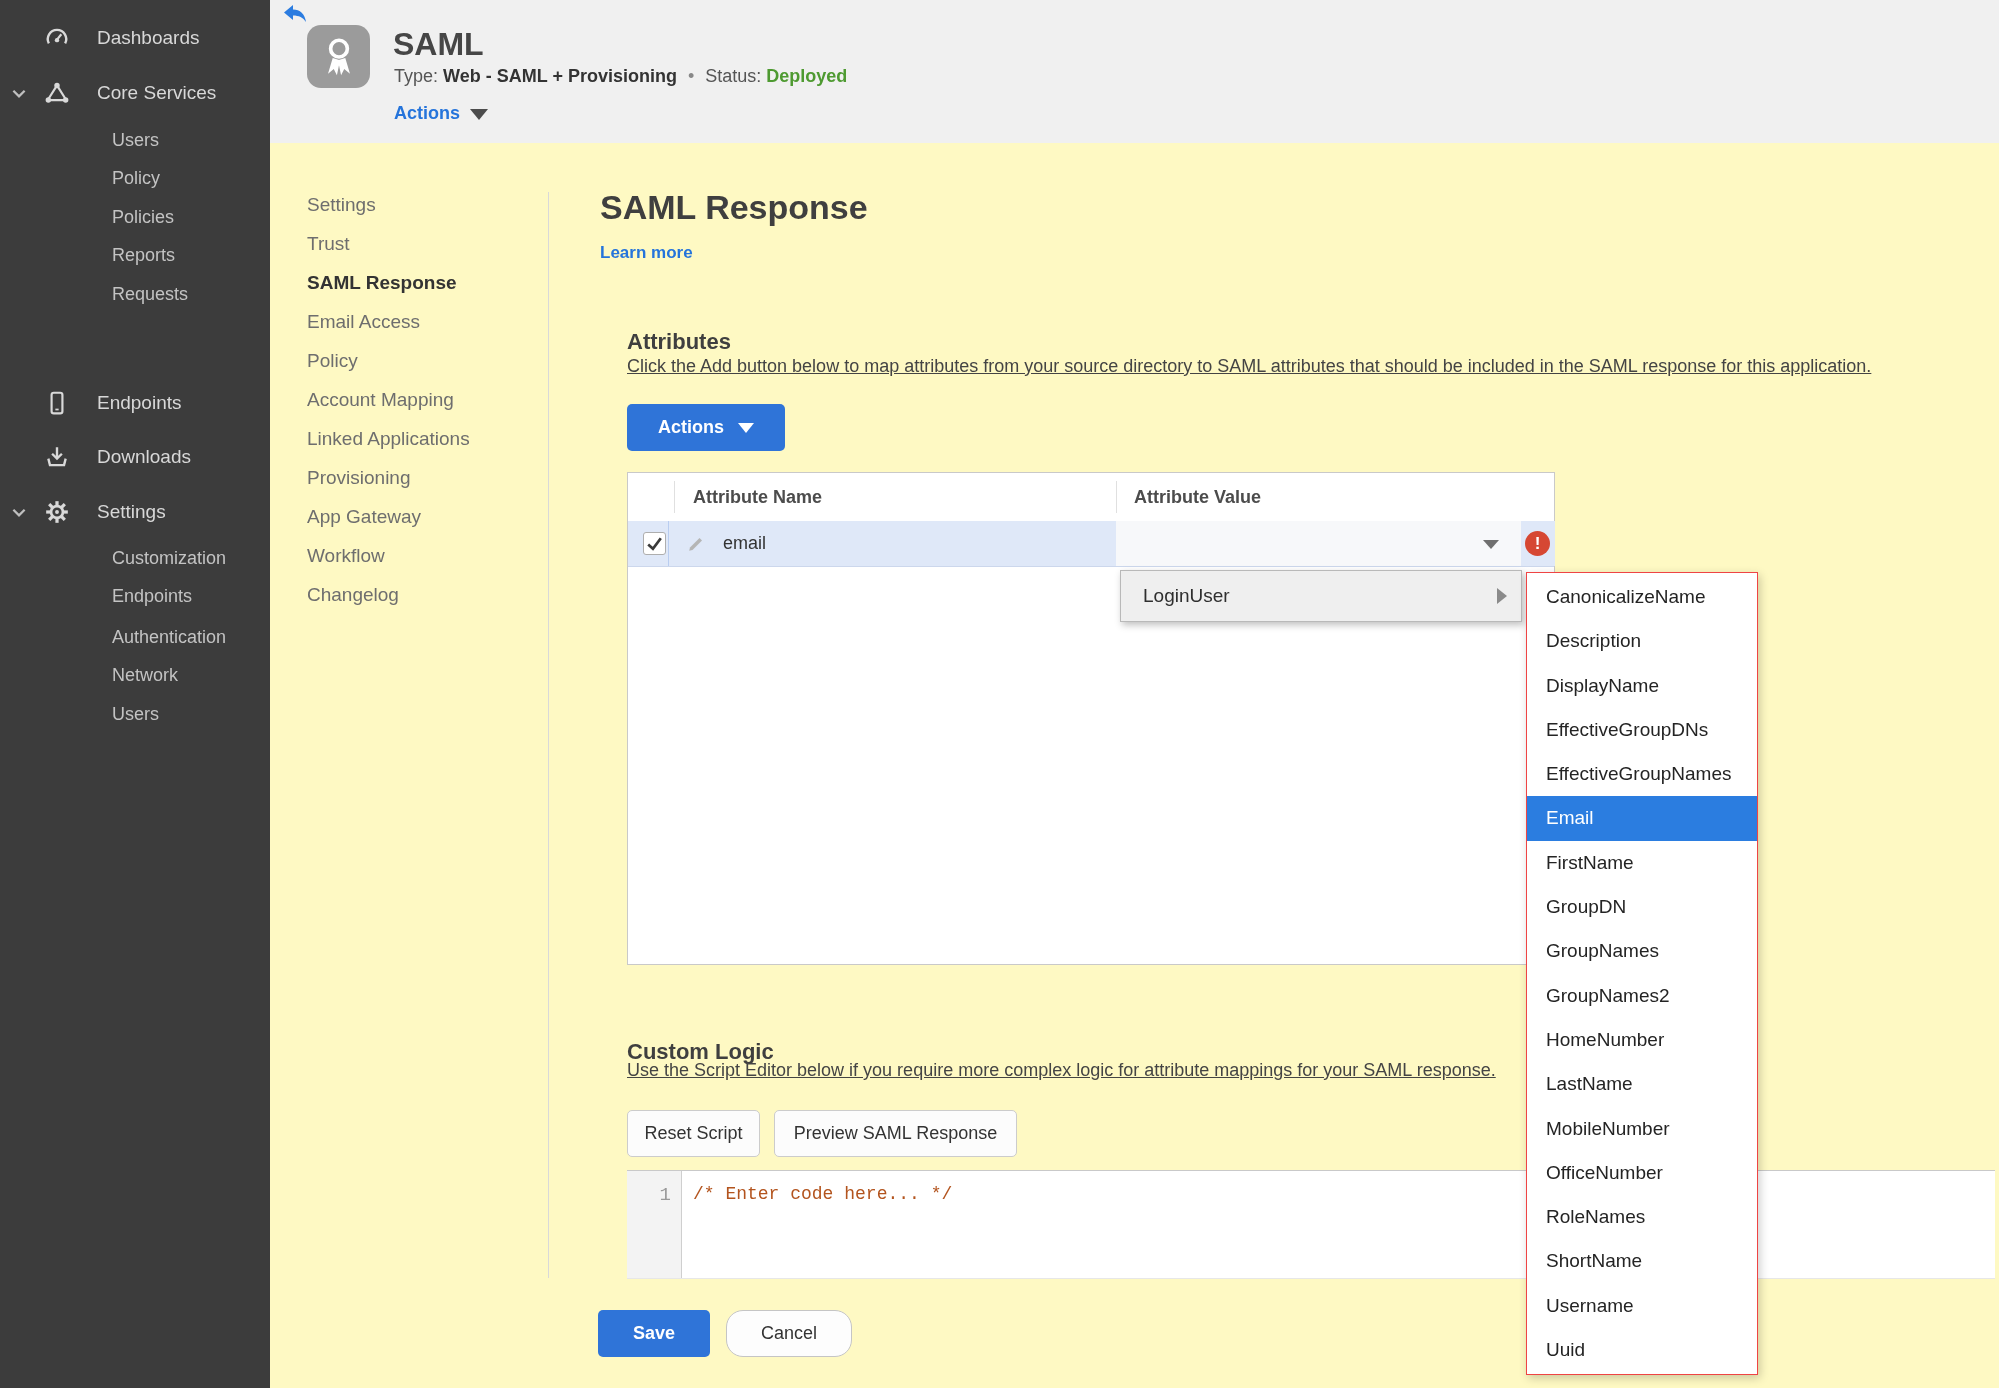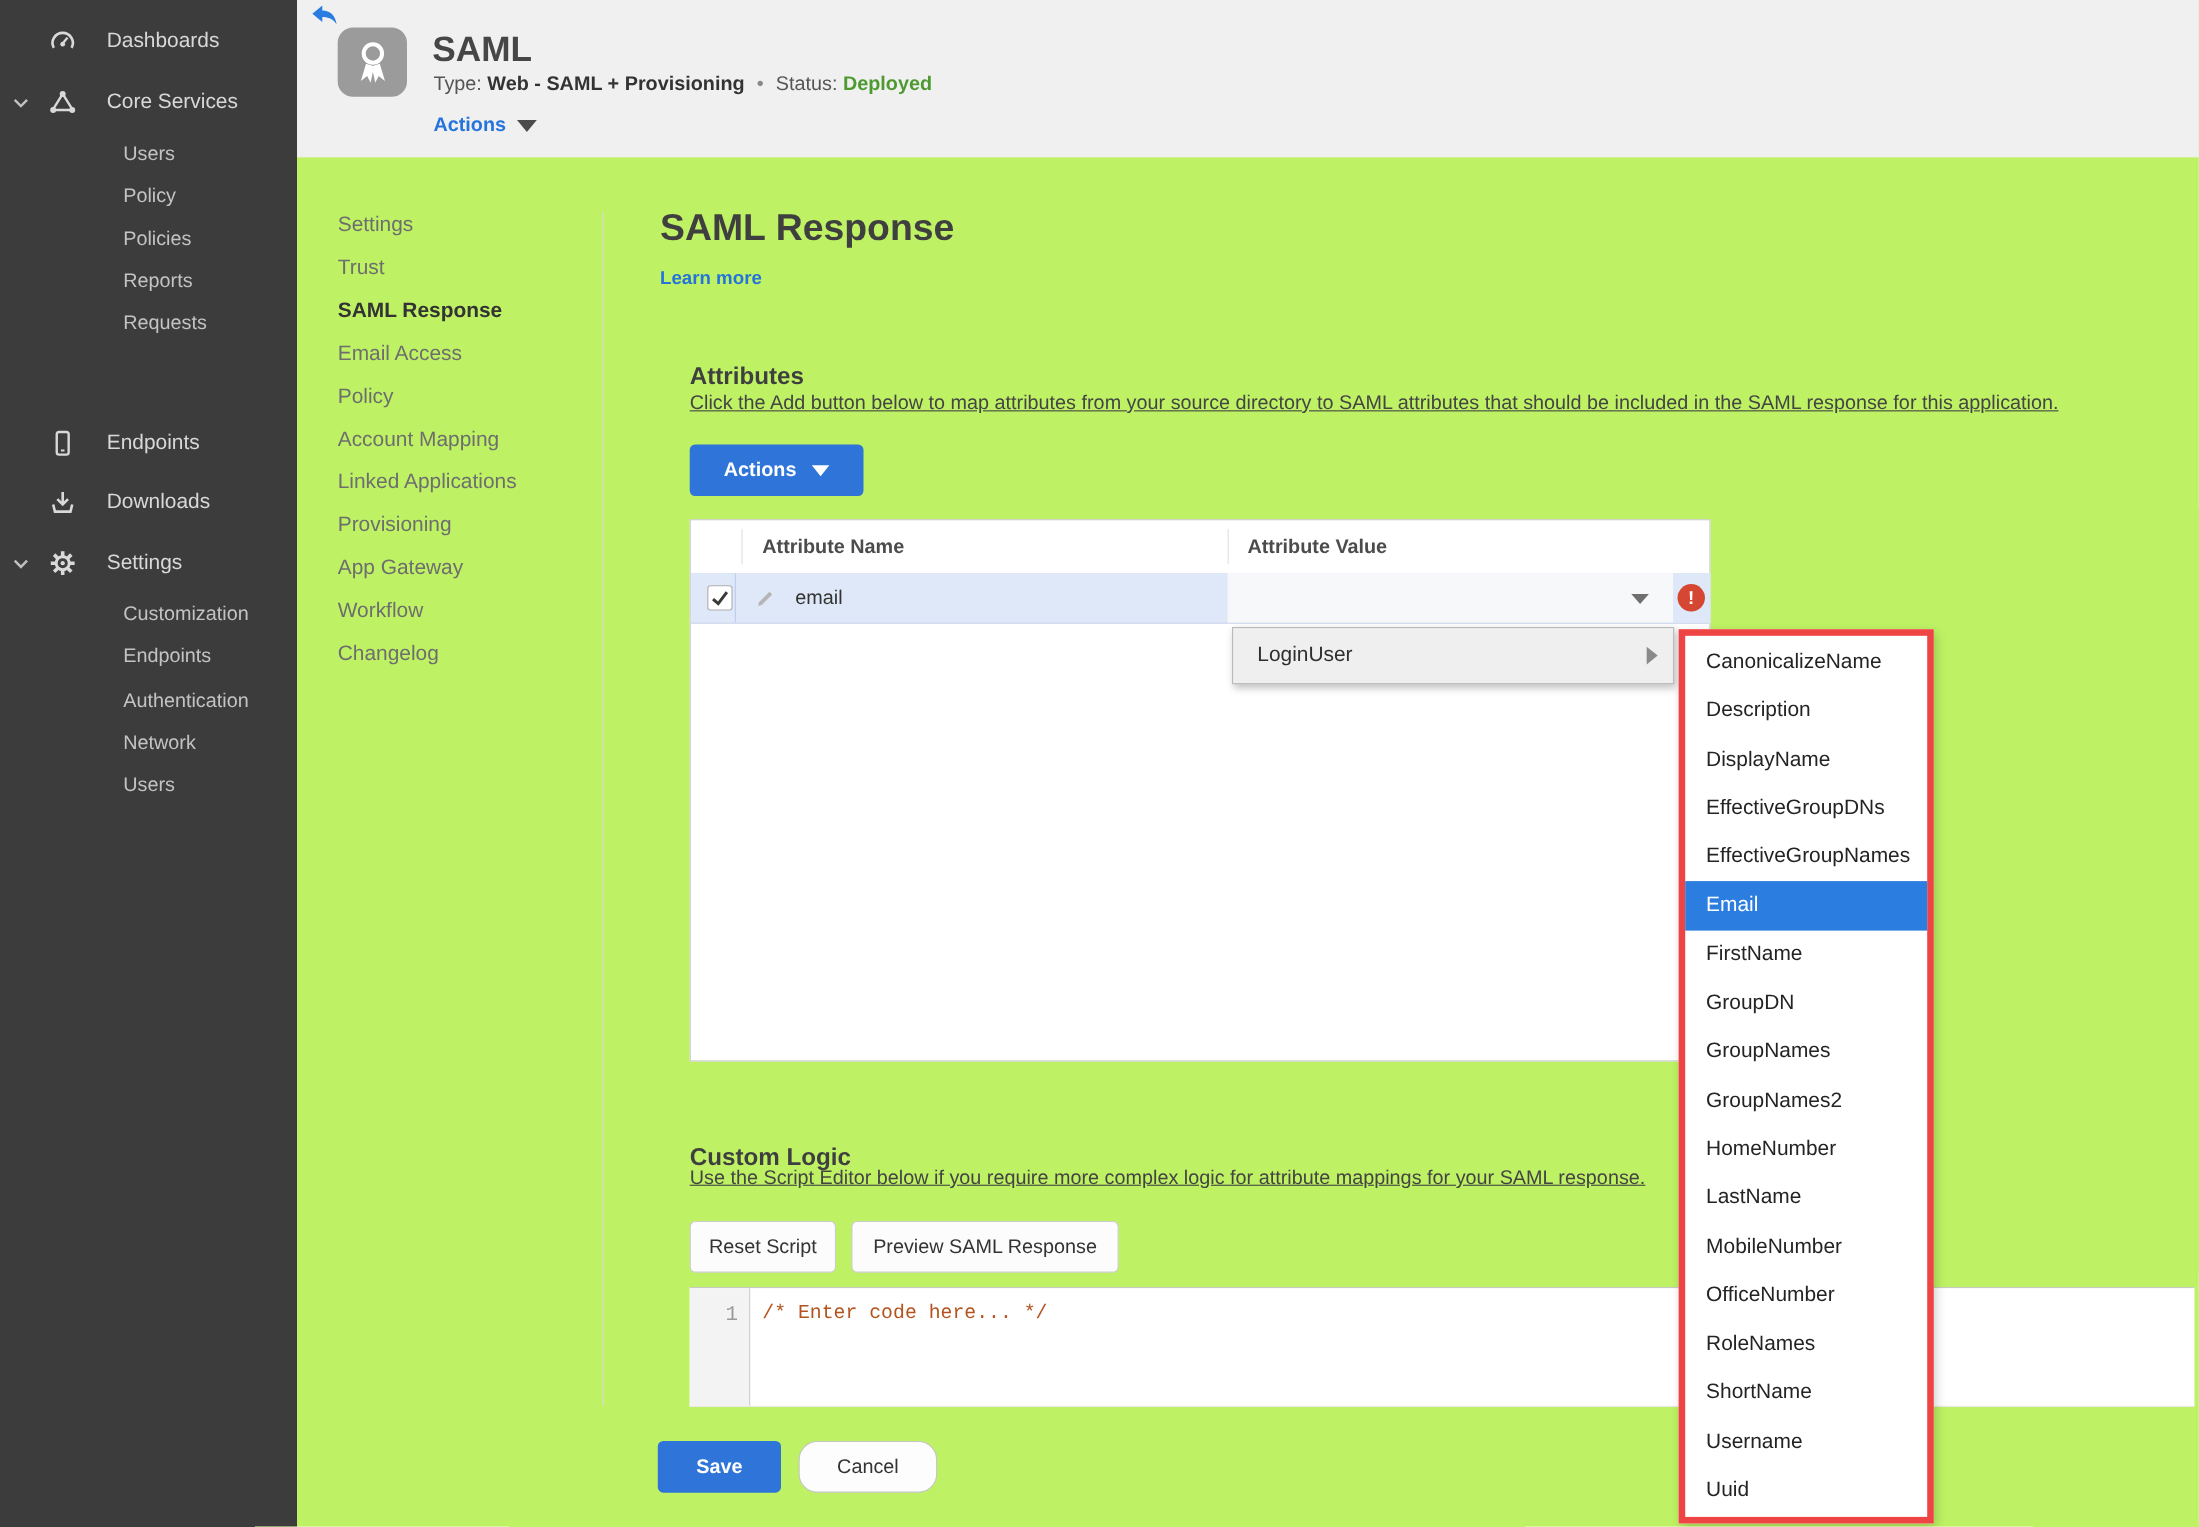--- a/index.html
+++ b/index.html
@@ -1,17 +1,17 @@
 <!DOCTYPE html>
 <html><head>
 <meta charset="utf-8">
 <style>
   html,body{margin:0;padding:0;background:#fff;}
   #screen{position:relative;width:1999px;height:1388px;overflow:hidden;
-          font-family:"Liberation Sans",sans-serif;background:#bef264;}
+          font-family:"Liberation Sans",sans-serif;background:#fef9c3;}
 
   
   #sidebar{position:absolute;left:0;top:0;width:270px;height:1388px;background:#3c3c3c;}
   .sbi{position:absolute;left:0;width:270px;height:38px;cursor:pointer;}
   .sbi .lbl{position:absolute;left:97px;top:50%;transform:translateY(-50%);
             font-size:19px;color:#d8d8d8;white-space:nowrap;}
   .sbi .sublbl{position:absolute;left:112px;top:50%;transform:translateY(-50%);
             font-size:18px;color:#c3c3c3;white-space:nowrap;}
   .sbi .icn{position:absolute;left:44px;top:50%;transform:translateY(-50%);width:26px;height:26px;}
   .sbi .chev{position:absolute;left:10px;top:50%;transform:translateY(-50%);width:18px;height:18px;}
@@ -78,21 +78,21 @@
   
   #root-menu{position:absolute;left:1120px;top:570px;width:402px;height:52px;background:#efefef;
              border:1px solid #b9b9b9;box-shadow:2px 3px 7px rgba(0,0,0,.25);z-index:20;
              box-sizing:border-box;cursor:pointer;}
   #root-menu .txt{position:absolute;left:22px;top:0;height:50px;line-height:50px;
                   font-size:19px;color:#2f2f2f;}
   #root-menu .rcaret{position:absolute;right:14px;top:17px;width:0;height:0;
                   border-top:8px solid transparent;border-bottom:8px solid transparent;
                   border-left:10px solid #8a8a8a;}
   #sub-menu{position:absolute;left:1526px;top:572px;width:232px;background:#fff;
-            border:6px solid #ef4444;box-shadow:2px 3px 9px rgba(0,0,0,.2);z-index:21;
+            border:1px solid #ef4444;box-shadow:2px 3px 9px rgba(0,0,0,.2);z-index:21;
             box-sizing:border-box;padding:2px 0;}
   .sm-item{height:44.3px;line-height:44.3px;padding-left:19px;font-size:19px;color:#242424;
            cursor:pointer;white-space:nowrap;}
   .sm-item.sel{background:#2b7de0;color:#fff;}
 
   
   .btn-lite{position:absolute;top:1110px;height:47px;background:#fcfcfc;border:1px solid #cccccc;
             border-radius:5px;font-size:18px;color:#333;font-family:"Liberation Sans",sans-serif;
             cursor:pointer;}
   #btn-reset{left:627px;width:133px;}

